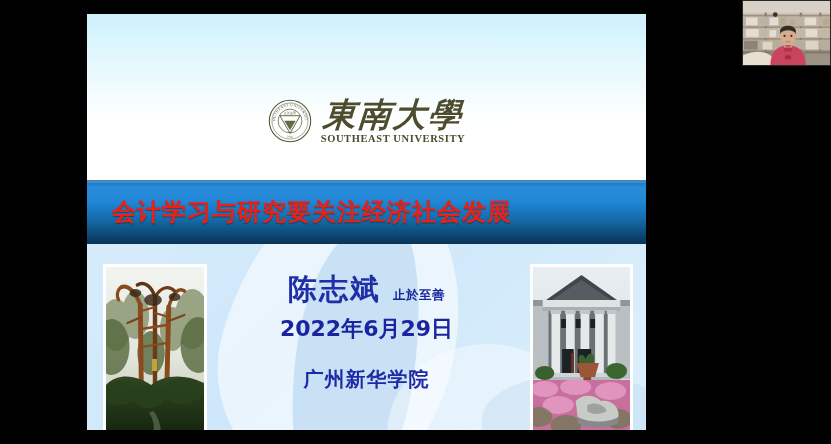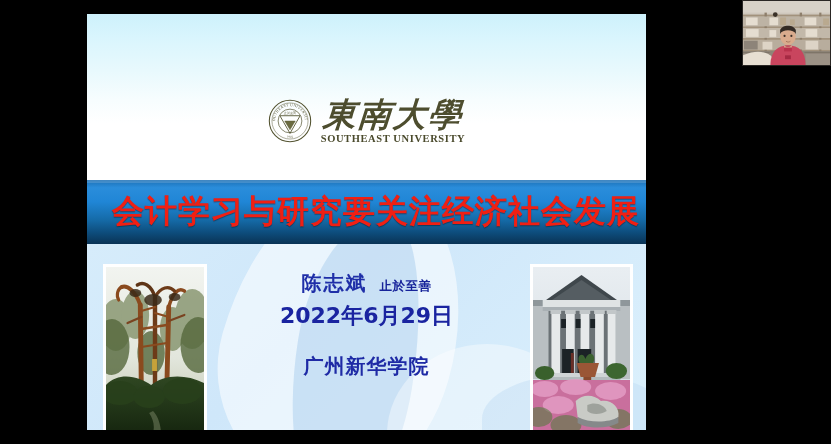--- a/index.html
+++ b/index.html
@@ -107,21 +107,21 @@
   }
   .title-band::after {
     content: "";
     position: absolute;
     left: 0; top: 0; right: 0;
     height: 3px;
     background: rgba(255,255,255,0.16);
   }
   .slide-title {
     font-family: "DejaVu Sans", sans-serif;
-    font-size: 32px;
+    font-size: 24px;
     font-weight: bold;
     color: #f01f13;
     letter-spacing: 1px;
     white-space: nowrap;
     padding-left: 25px;
     text-shadow: 0 1px 1px rgba(0,0,0,0.35);
   }
 
   
   .slide-bottom {
@@ -182,21 +182,21 @@
     z-index: 4;
   }
   .presenter-line1 {
     display: flex;
     align-items: baseline;
     justify-content: center;
     gap: 12px;
   }
   .presenter-name {
     font-family: "DejaVu Sans", sans-serif;
-    font-size: 20px;
+    font-size: 29px;
     font-weight: bold;
     color: #1f2fa8;
     letter-spacing: 2px;
   }
   .presenter-rank {
     font-family: "DejaVu Sans", sans-serif;
     font-size: 12.5px;
     font-weight: bold;
     color: #17249a;
     letter-spacing: 0.5px;

